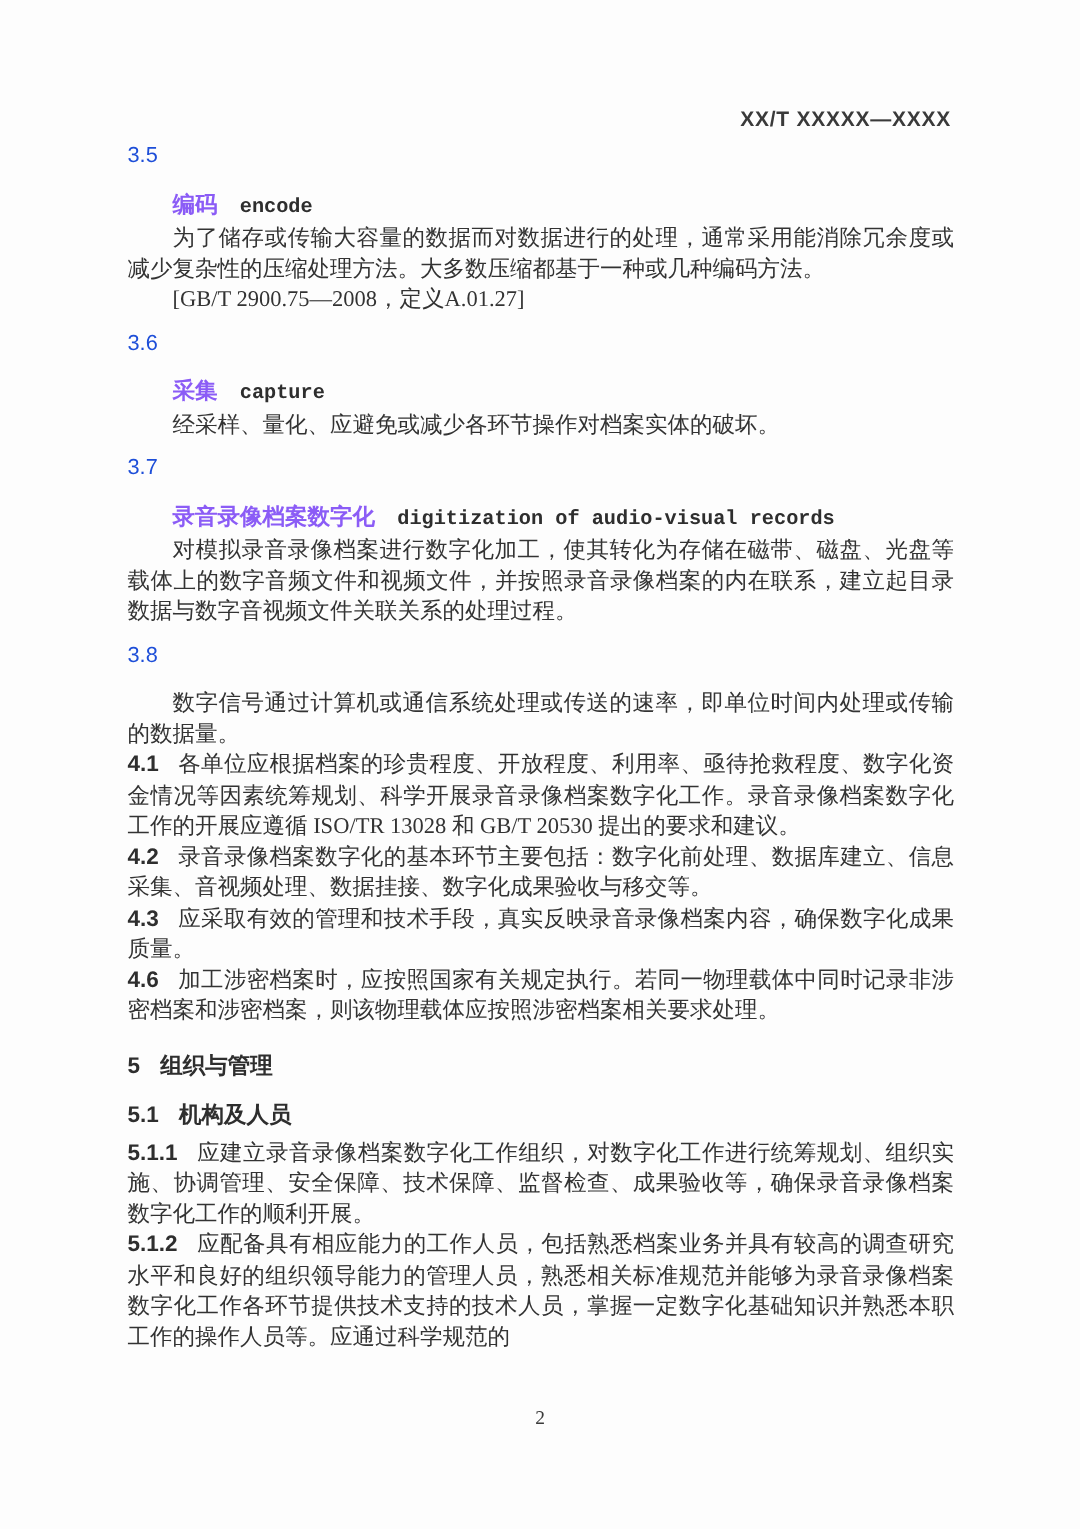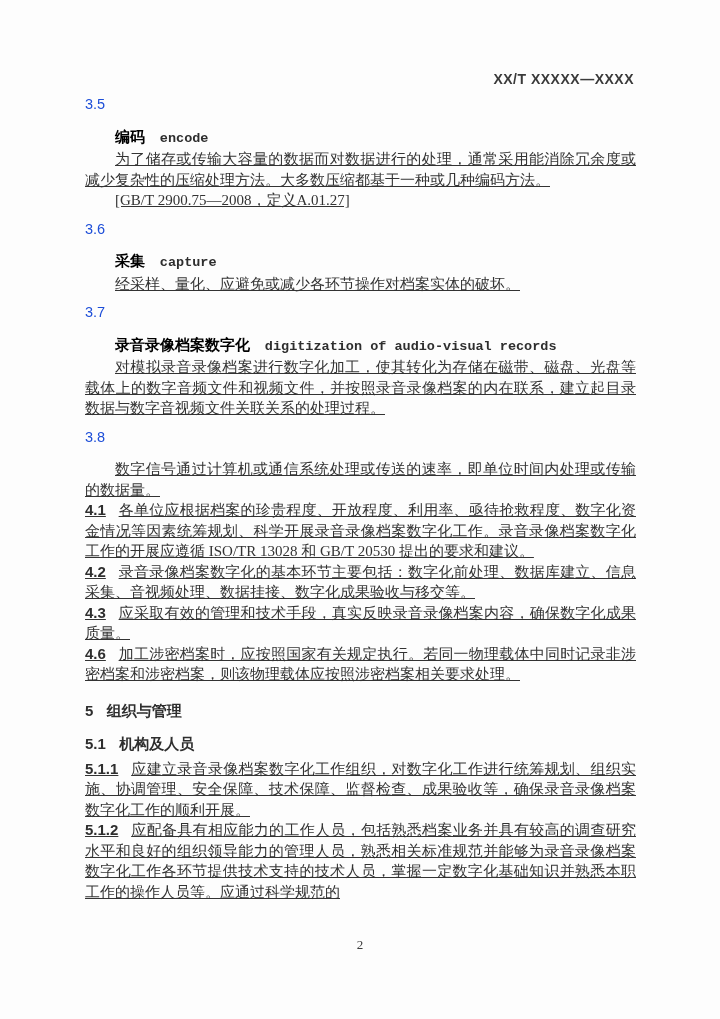--- a/index.html
+++ b/index.html
@@ -40,33 +40,32 @@
     margin: 8px 0 12px 0;
     color: #1d4ed8;
   }
   .term {
     text-indent: 2em;
     margin: 0;
   }
   .term-zh {
     font-family: "Liberation Sans", "DejaVu Sans", sans-serif;
     font-weight: bold;
-    color: #000000;
+    color: #8b5cf6;
   }
   .term-en {
     font-family: "Liberation Mono", "DejaVu Sans Mono", monospace;
     font-weight: bold;
     font-size: 13.5px;
     margin-left: 1.1em;
     color: #2e2e2e;
   }
   .para {
     margin: 0;
     text-align: justify;
-    text-decoration: underline;
   }
   .indent { text-indent: 2em; }
   .source { text-align: left; }
   .heading {
     font-family: "Liberation Sans", "DejaVu Sans", sans-serif;
     font-weight: bold;
     color: #2e2e2e;
     font-size: 15px;
   }
   .heading .h-num { margin-right: 0.9em; }

